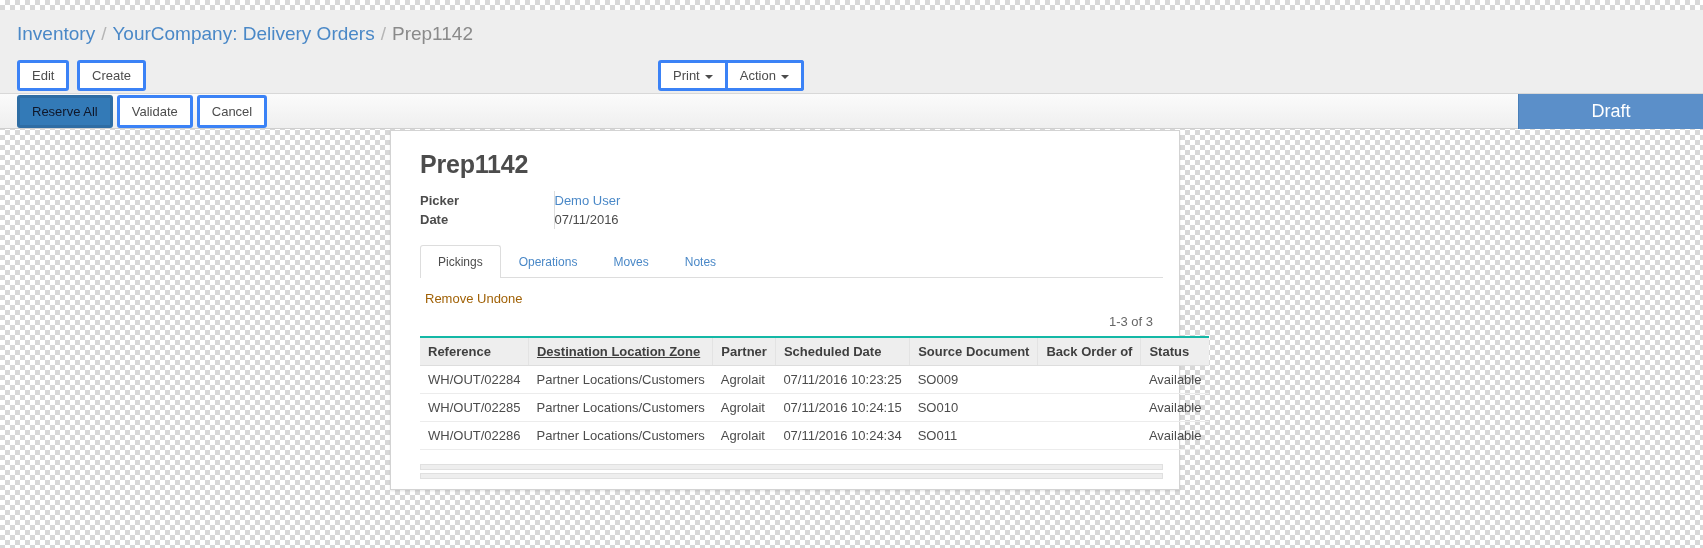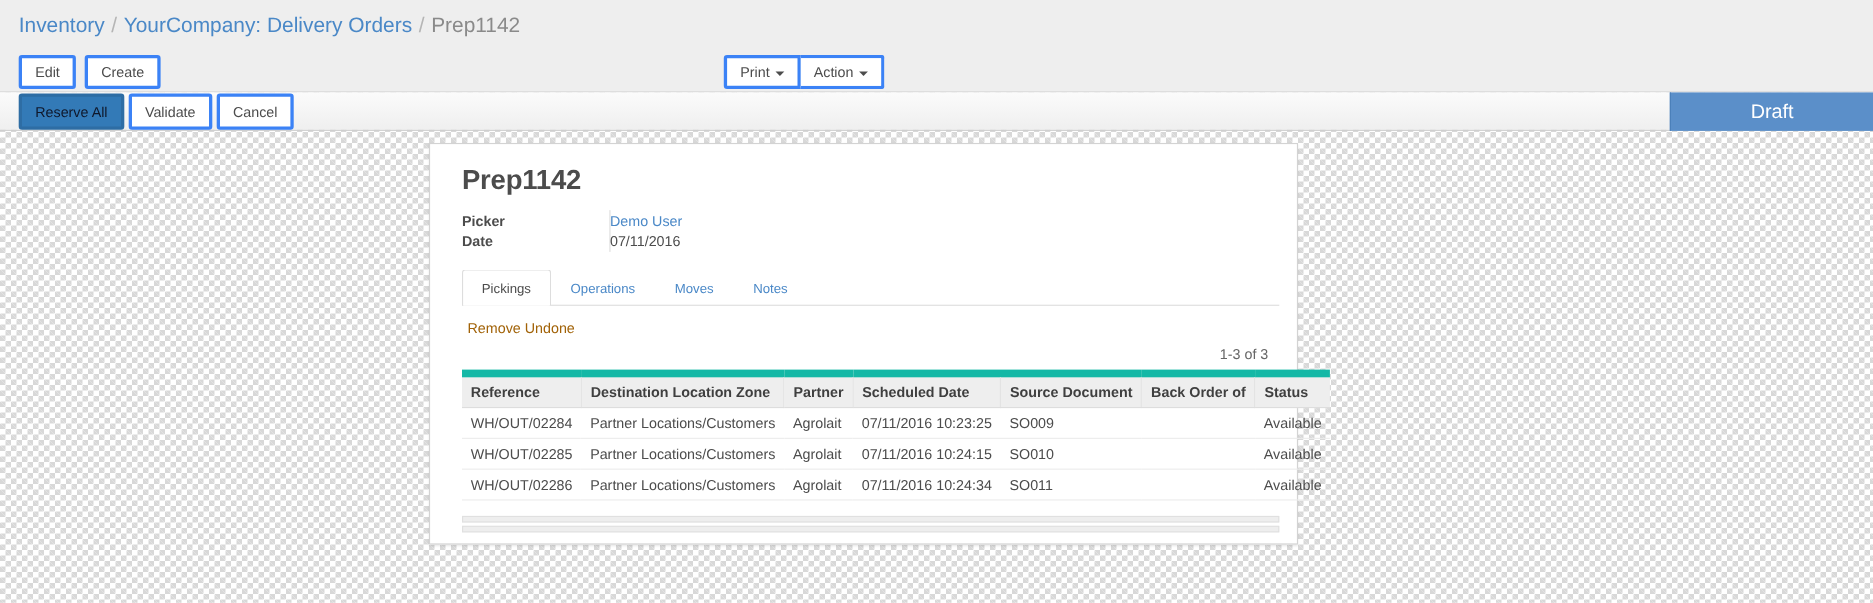--- a/index.html
+++ b/index.html
@@ -18,20 +18,21 @@
     background-size: 10px 10px;
     background-position: 0 0, 5px 5px;
   }
 
   
   .topbar {
     background: #eeeeee;
     height: 84px;
     position: relative;
     border-bottom: 1px solid #d8d8d8;
+    margin-top: 10px;
   }
   .breadcrumb {
     padding: 12px 0 0 17px;
     font-size: 19px;
     line-height: 24px;
     white-space: nowrap;
   }
   .breadcrumb a {
     color: #4a88c7;
     text-decoration: none;
@@ -208,39 +209,39 @@
     height: 26px;
   }
 
   table.olist {
     width: 100%;
     border-collapse: collapse;
     font-size: 13px;
   }
   table.olist thead th {
     background: #eeeeee;
-    border-top: 7px solid #14b8a6;
+    border-top: 2px solid #14b8a6;
     border-bottom: 1px solid #dddddd;
     border-right: 1px solid #e3e3e3;
     text-align: left;
     font-weight: bold;
     color: #3f3f3f;
     padding: 6px 8px;
     white-space: nowrap;
   }
   table.olist thead th:last-child { border-right: none; }
   table.olist tbody td {
     border-bottom: 1px solid #ececec;
     padding: 6px 8px;
     color: #4c4c4c;
     white-space: nowrap;
   }
   table.olist tbody tr { cursor: pointer; }
   .col-ref { width: 98px; }
-  .col-dest { width: 178px; }
+  .col-dest { width: 178px; text-decoration: underline; }
   .col-partner { width: 68px; }
   .col-sched { width: 123px; }
   .col-src { width: 122px; }
   .col-bo { width: 110px; }
   .col-status { width: 90px; }
 
   
   .sheet-footer { padding: 14px 0 0 0; }
   .footer-bar {
     height: 6px;

